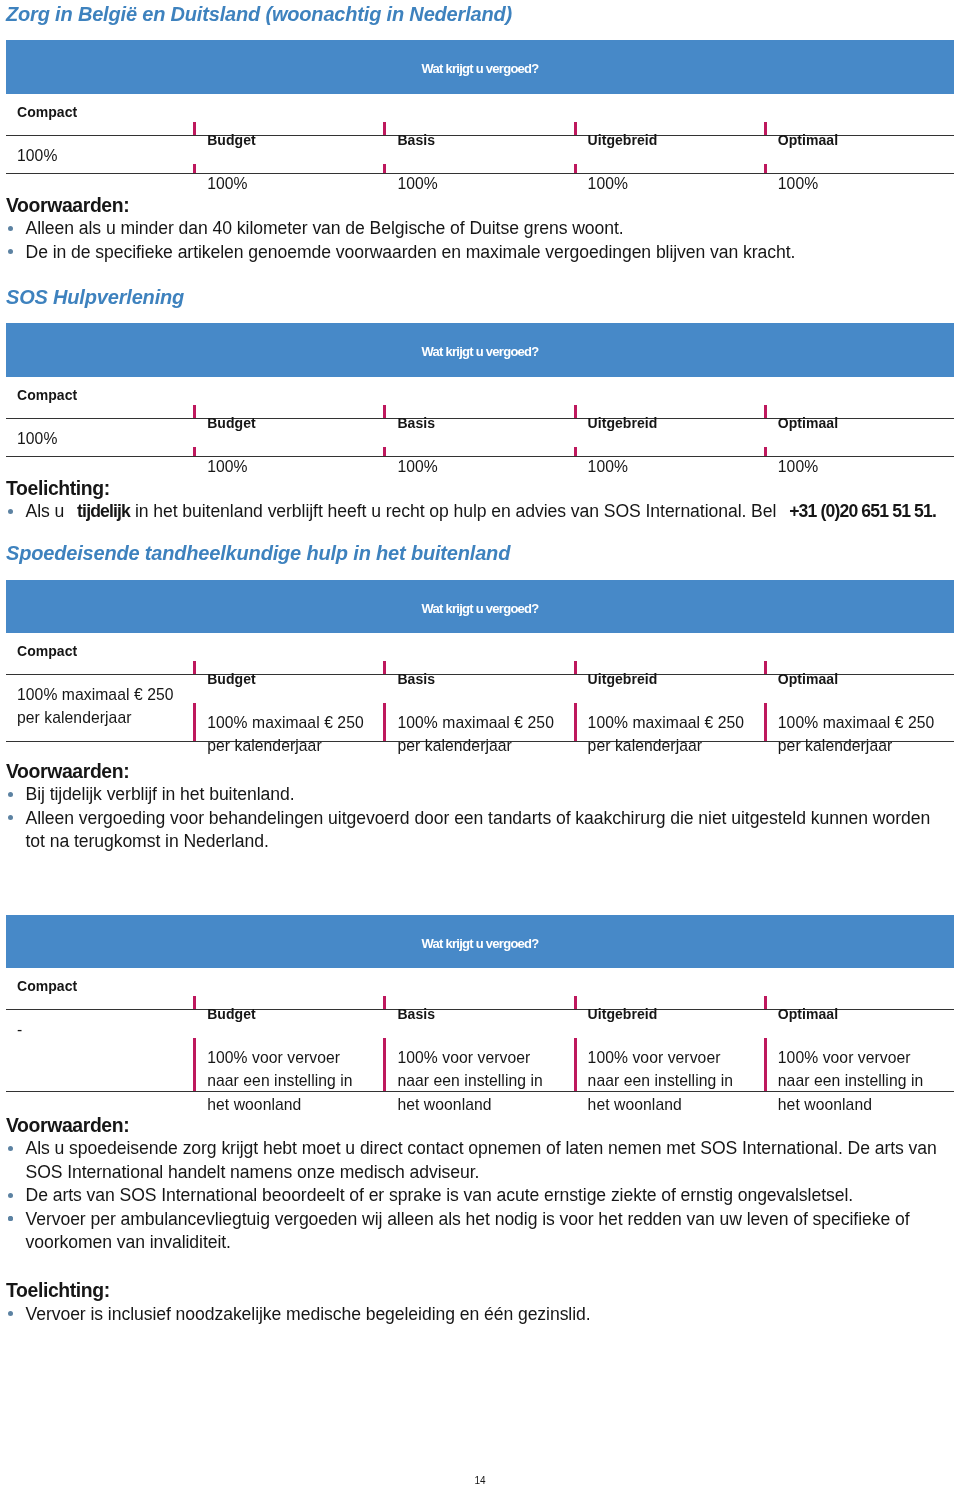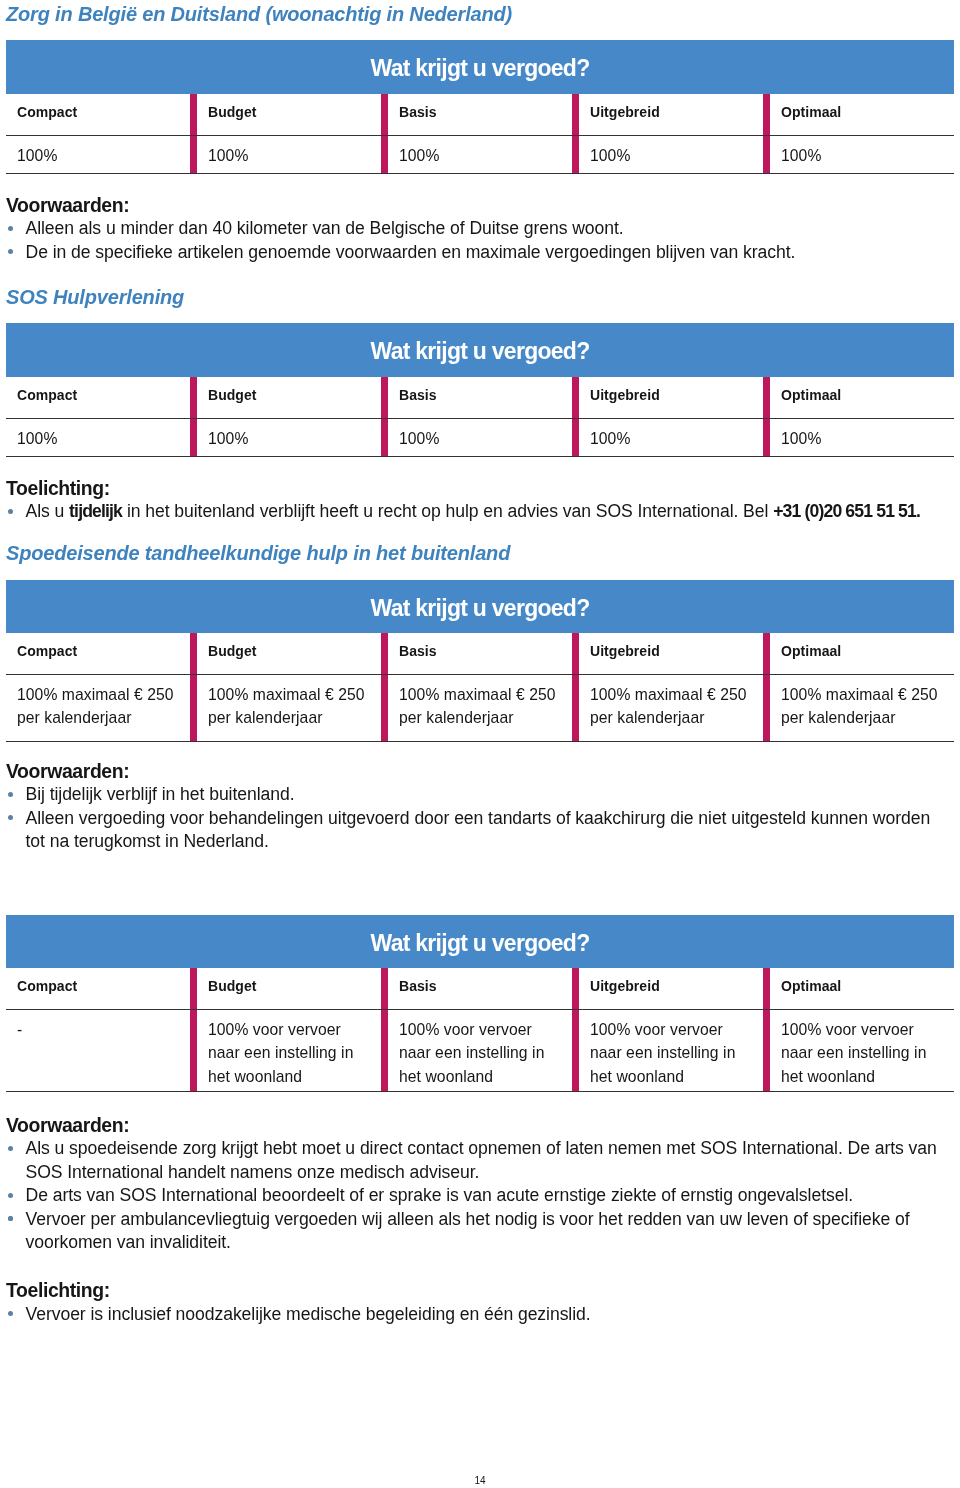--- a/index.html
+++ b/index.html
@@ -8,43 +8,43 @@
        -webkit-font-smoothing:antialiased;}
   .page{position:relative;width:960px;height:1488px;overflow:hidden;background:#ffffff;}
 
   
   .sec-title{position:absolute;left:6px;color:#3e82be;font-style:italic;
              font-weight:bold;font-size:20px;letter-spacing:-0.18px;
              white-space:nowrap;line-height:20px;}
 
   
   .btable{position:absolute;left:6px;width:948px;}
-  .band{background:#4789c8;color:#ffffff;font-weight:bold;font-size:23px;
+  .band{background:#4789c8;color:#ffffff;font-weight:bold;font-size:13px;
         letter-spacing:-0.73px;text-align:center;
         display:flex;align-items:center;justify-content:center;padding-top:3px;
         box-sizing:border-box;}
   .cols{display:flex;width:100%;position:relative;box-sizing:border-box;}
   .col{box-sizing:border-box;flex:1 1 0;position:relative;min-width:0;}
-  .col + .col{border-left:7px solid #be185d;}
+  .col + .col{border-left:3px solid #be185d;margin-top:28px;}
   .hrow .col{font-weight:bold;font-size:14px;color:#161616;
              padding-left:11px;letter-spacing:0.05px;
              line-height:23.4px;padding-top:6.7px;}
   .hrule{height:1px;background:#333333;width:100%;}
   .vrow{position:relative;}
     .vrow .col{font-size:15.7px;letter-spacing:0.07px;color:#161616;padding-left:11px;
              line-height:23.4px;white-space:pre-line;padding-top:8px;}
 
   
   .blk{position:absolute;left:6px;width:947px;}
     .lbl + .lbl, .bul + .lbl{margin-top:25px;}
   .lbl{font-weight:bold;font-size:19.4px;color:#161616;line-height:23.4px;
        letter-spacing:-0.38px;}
   .bul{position:relative;padding-left:19.5px;font-size:17.6px;color:#161616;
        line-height:23.4px;letter-spacing:-0.07px;}
-  .bul b{letter-spacing:-0.85px;}
+  .bul b{letter-spacing:-0.85px;margin-left:8px;}
   .bul .dot{position:absolute;left:1.6px;top:8.5px;width:5px;height:5px;
             border-radius:50%;background:#5c82a2;}
   .pgnum{position:absolute;left:0;width:960px;text-align:center;font-size:10px;
          color:#161616;line-height:13.5px;}
 </style>
 </head>
 <body>
 
 <div class="page">
   <div id="sections-root">

